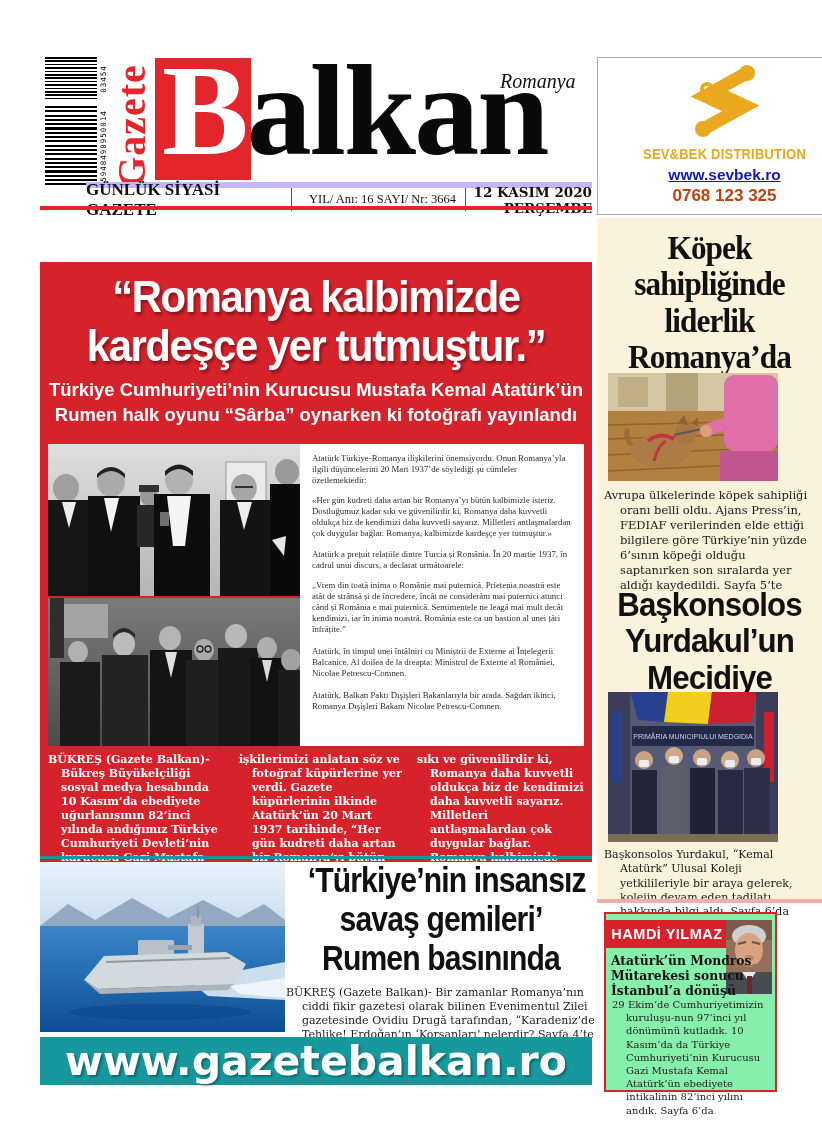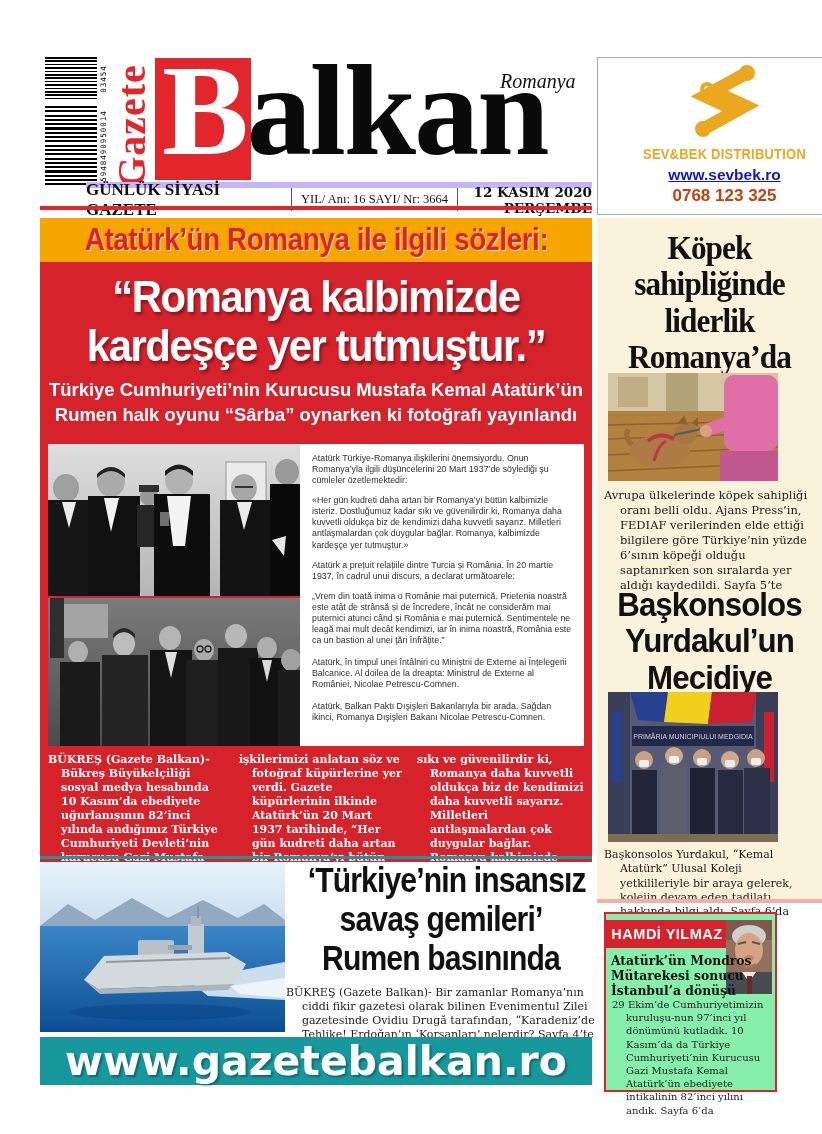--- a/index.html
+++ b/index.html
@@ -24,21 +24,21 @@
   .brand{position:absolute;left:162px;top:48px;font-family:"Liberation Serif",serif;
     font-weight:bold;font-size:130px;line-height:124px;letter-spacing:-2px;white-space:nowrap;}
   .brand .ini{color:#ffffff;}
   .brand .rest{color:#0a0a0a;}
   .romanya-lbl{position:absolute;left:500px;top:70px;font-family:"Liberation Serif",serif;
     font-style:italic;font-size:20px;color:#111;}
   .info-row{position:absolute;left:86px;top:182px;width:506px;height:23px;display:flex;
     align-items:center;border-top:6px solid #c4b5fd;justify-content:flex-end;}
   .info-tagline{width:205px;font-family:"Liberation Serif",serif;font-weight:bold;font-size:17px;color:#111;}
   .info-issue{width:165px;text-align:center;font-family:"Liberation Serif",serif;font-size:12.5px;color:#111;
-    border-left:1px solid #555;border-right:1px solid #555;height:100%;line-height:23px;}
+    border-left:1px solid #555;border-right:1px solid #555;height:100%;line-height:23px;padding-left:8px;}
   .info-date{flex:1;text-align:right;font-family:"DejaVu Serif",serif;font-weight:bold;font-size:13.5px;color:#111;}
   .red-rule{position:absolute;left:40px;top:206px;width:552px;height:4px;background:#e3262c;}
 
   .ad-box{position:absolute;left:597px;top:57px;width:223px;height:156px;border:1px solid #a9a9a9;
     background:#fff;text-align:center;padding-left:15px;}
   .ad-name{margin-top:2px;color:#e8a820;font-weight:bold;font-size:14px;letter-spacing:.3px;
     transform:scaleX(.92);}
   .ad-url{display:inline-block;margin-top:4px;color:#1515c8;font-weight:bold;font-size:15.5px;
     text-decoration:underline;}
   .ad-phone{margin-top:2px;color:#c2410c;font-weight:bold;font-size:17px;}
@@ -54,21 +54,21 @@
     letter-spacing:-1.5px;white-space:nowrap;text-shadow:2px 3px 3px rgba(0,0,0,.35);}
   .hero-pad{padding-top:10px;}
   .sub-line{display:block;transform:scaleX(.97);font-weight:bold;font-size:19px;line-height:1.28;
     white-space:nowrap;margin-top:1px;}
   .sub-wrap{margin-top:7px;}
 
   .frame{position:absolute;left:40px;top:435px;width:552px;height:427px;background:#d6222b;}
   .photo1{position:absolute;left:8px;top:9px;width:252px;height:152px;}
   .photo2{position:absolute;left:8px;top:163px;width:252px;height:148px;}
   .panel{position:absolute;left:260px;top:9px;width:284px;height:302px;background:#ffffff;
-    padding:9px 12px;box-sizing:border-box;font-family:Liberation Sans, sans-serif;
+    padding:9px 12px;box-sizing:border-box;font-family:Liberation Serif, serif;
     font-size:8.8px;line-height:1.26;color:#2e2e2e;}
   .panel p{margin:0 0 9px 0;}
   .panel .cap{margin-top:11px;margin-bottom:0;}
   .cols{position:absolute;left:8px;top:318px;width:536px;height:102px;display:flex;gap:11px;}
   .col{font-family:"DejaVu Serif",serif;font-weight:bold;font-size:11px;line-height:1.27;color:#fff;
     padding-left:13px;text-indent:-13px;}
   .col1{width:182px;}.col2{width:168px;}.col3{width:168px;}
 
   
   .teal-rule{position:absolute;left:40px;top:856px;width:552px;height:3px;background:#17989d;}
@@ -143,23 +143,20 @@
           <circle cx="20" cy="67" r="6"></circle>
           <circle cx="24" cy="27" r="5"></circle>
         </g>
       </svg>
       <div class="ad-name">SEV&amp;BEK DISTRIBUTION</div>
       <a class="ad-url" href="#">www.sevbek.ro</a>
       <div class="ad-phone">0768 123 325</div>
     </div>
   </div>
 
-  <div class="kicker">
-    <span>Atatürk’ün Romanya ile ilgili sözleri:</span>
-  </div>
 
   <div class="hero">
     <div class="hero-pad">
       <span class="hero-line">“Romanya kalbimizde</span>
       <span class="hero-line">kardeşçe yer tutmuştur.”</span>
     </div>
     <div class="sub-wrap">
       <span class="sub-line">Türkiye Cumhuriyeti’nin Kurucusu Mustafa Kemal Atatürk’ün</span>
       <span class="sub-line">Rumen halk oyunu “Sârba” oynarken ki fotoğrafı yayınlandı</span>
     </div>

